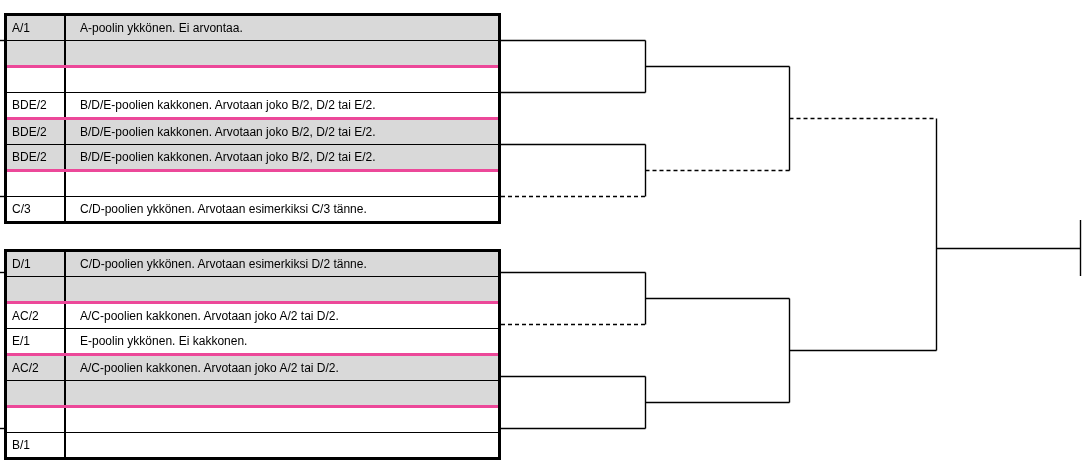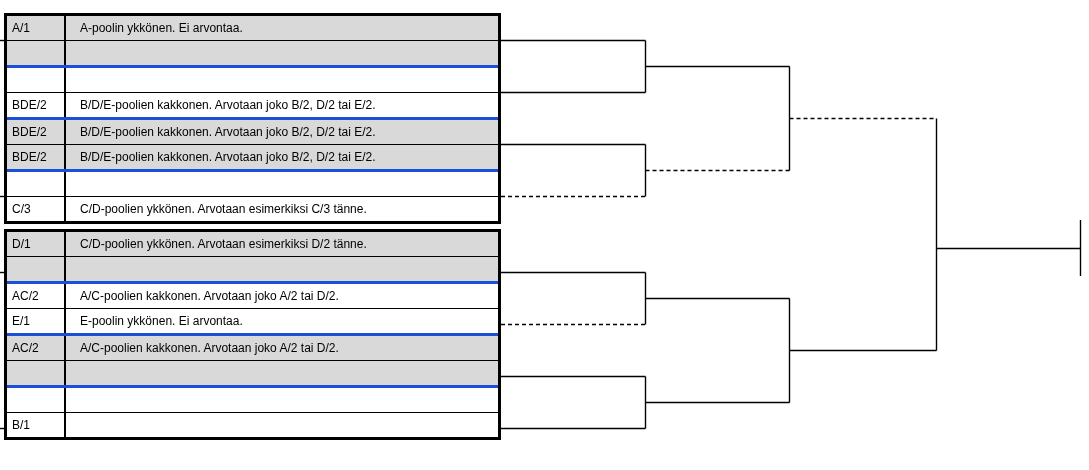--- a/index.html
+++ b/index.html
@@ -1,20 +1,20 @@
 <!DOCTYPE html>
 <html><head>
 <meta charset="utf-8">
 <style>
   html,body{margin:0;padding:0;background:#fff;}
   .stage{position:relative;width:1089px;height:470px;background:#fff;overflow:hidden;
          font-family:"Liberation Sans",sans-serif;font-size:12px;color:#000;}
   .lines{position:absolute;left:0;top:0;}
   .btable{position:absolute;left:4px;width:497px;border:3px solid #000;background:#fff;box-sizing:border-box;}
-  .block{border-top:3px solid #1d4ed8;}
+  .block{border-top:3px solid #ec4899;}
   .block:first-child{border-top:none;}
   .brow{display:flex;height:24px;line-height:24px;background:#fff;}
   .brow + .brow{border-top:1px solid #000;}
   .block.shaded .brow{background:#d9d9d9;}
   .code{width:52px;flex:0 0 52px;border-right:2px solid #000;padding-left:5px;
         white-space:nowrap;overflow:hidden;}
   .desc{flex:1;padding-left:14px;white-space:nowrap;overflow:hidden;}
 </style>
 </head>
 <body>
@@ -97,39 +97,39 @@
         <div class="code"></div>
         <div class="desc"></div>
       </div>
       <div class="brow">
         <div class="code">C/3</div>
         <div class="desc">C/D-poolien ykkönen. Arvotaan esimerkiksi C/3 tänne.</div>
       </div>
     </div>
   </div>
 
-  <div class="btable" style="top:229px">
+  <div class="btable" style="top:249px">
     <div class="block shaded">
       <div class="brow">
         <div class="code">D/1</div>
         <div class="desc">C/D-poolien ykkönen. Arvotaan esimerkiksi D/2 tänne.</div>
       </div>
       <div class="brow">
         <div class="code"></div>
         <div class="desc"></div>
       </div>
     </div>
     <div class="block">
       <div class="brow">
         <div class="code">AC/2</div>
         <div class="desc">A/C-poolien kakkonen. Arvotaan joko A/2 tai D/2.</div>
       </div>
       <div class="brow">
         <div class="code">E/1</div>
-        <div class="desc">E-poolin ykkönen. Ei arvontaa.</div>
+        <div class="desc">E-poolin ykkönen. Ei kakkonen.</div>
       </div>
     </div>
     <div class="block shaded">
       <div class="brow">
         <div class="code">AC/2</div>
         <div class="desc">A/C-poolien kakkonen. Arvotaan joko A/2 tai D/2.</div>
       </div>
       <div class="brow">
         <div class="code"></div>
         <div class="desc"></div>

